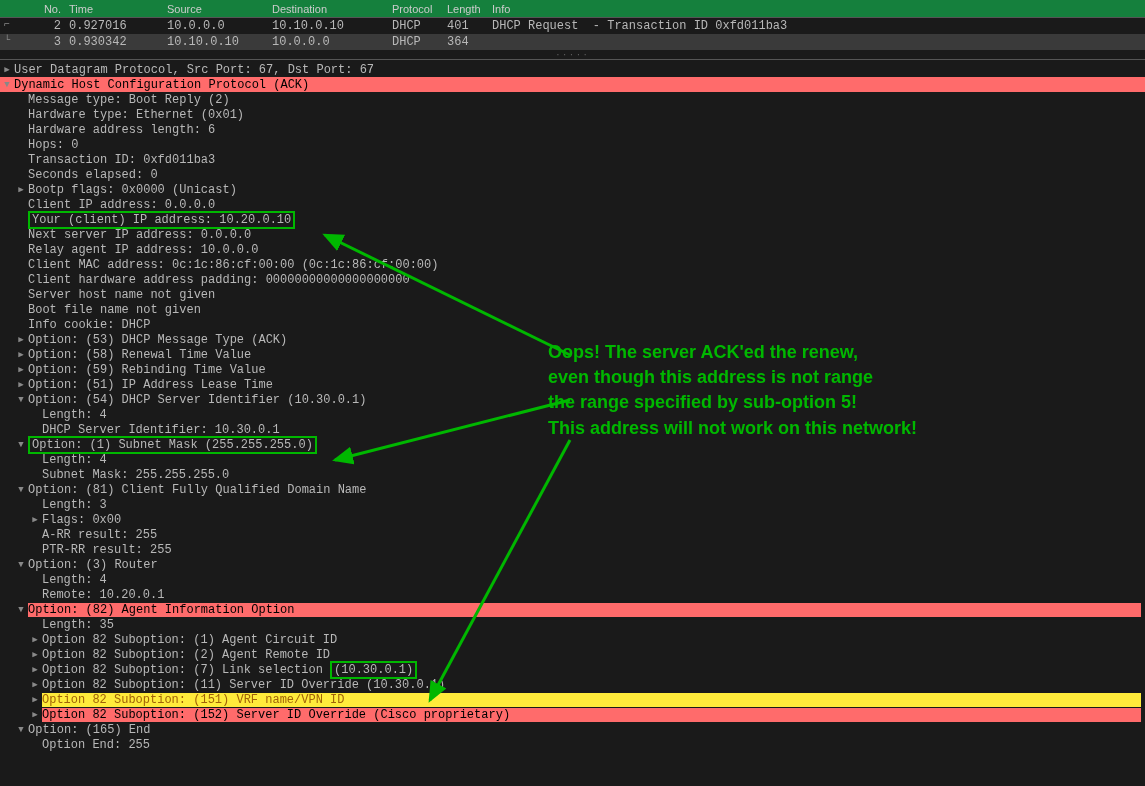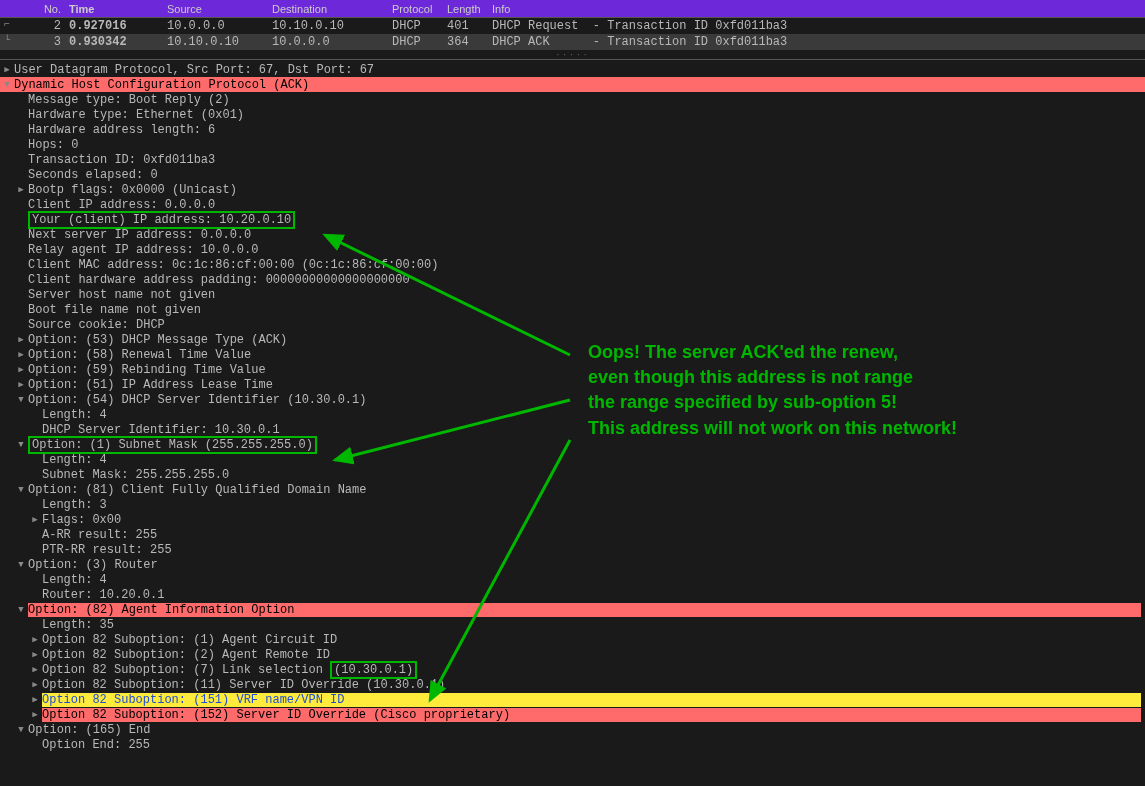--- a/index.html
+++ b/index.html
@@ -11,21 +11,21 @@
       font-family: "Courier New", monospace;
       font-size: 12px;
       background: #1a1a1a;
       color: #b8b8b8;
       width: 1145px;
       height: 786px;
       overflow: hidden;
       position: relative;
     }
     .packet-list-header {
-      background: #6d28d9;
+      background: #15803d;
       display: flex;
       border-bottom: 1px solid #555;
       height: 18px;
       align-items: center;
     }
     .packet-list-header .col {
       padding: 2px 4px;
       font-family: Arial, sans-serif;
       font-size: 11px;
       color: #ccc;
@@ -40,21 +40,21 @@
     }
     .packet-row.selected {
       background: #3a3a3a;
     }
     .packet-row .col {
       padding: 0 4px;
       white-space: pre;
     }
     .col-marker { width: 30px; }
     .col-no { width: 35px; text-align: right; }
-    .col-time { width: 98px; font-weight: bold; }
+    .col-time { width: 98px; }
     .col-src { width: 105px; }
     .col-dst { width: 120px; }
     .col-proto { width: 55px; }
     .col-len { width: 45px; }
     .col-info { flex: 1; }
     .divider {
       height: 10px;
       background: #1a1a1a;
       border-bottom: 1px solid #555;
       position: relative;
@@ -93,21 +93,21 @@
       text-align: center;
       color: #888;
       font-size: 9px;
     }
     .hl-red {
       background: #ff6b6b;
       color: #000;
     }
     .hl-yellow {
       background: #ffeb3b;
-      color: #1d4ed8;
+      color: #a16207;
       font-family: Liberation Mono, monospace;
     }
     .green-box {
       border: 2px solid #00b700;
       padding: 0 2px;
       margin: -2px 0;
       text-align: right;
     }
     .annotation {
       position: absolute;
@@ -154,21 +154,20 @@
     <div class="col col-info">DHCP Request  - Transaction ID 0xfd011ba3</div>
   </div>
   <div class="packet-row selected">
     <div class="col col-marker marker-left">└</div>
     <div class="col col-no">3</div>
     <div class="col col-time">0.930342</div>
     <div class="col col-src">10.10.0.10</div>
     <div class="col col-dst">10.0.0.0</div>
     <div class="col col-proto">DHCP</div>
     <div class="col col-len">364</div>
-    <div class="col col-info">DHCP ACK      - Transaction ID 0xfd011ba3</div>
   </div>
 </div>
 
 <div class="divider"></div>
 
 <div class="details-pane">
   <div class="tree-row selectable"><span class="tree-arrow">▶</span><span>User Datagram Protocol, Src Port: 67, Dst Port: 67</span></div>
   <div class="tree-row selectable hl-red"><span class="tree-arrow">▼</span><span>Dynamic Host Configuration Protocol (ACK)</span></div>
   <div class="tree-row selectable"><span class="tree-indent" style="width:28px"></span><span>Message type: Boot Reply (2)</span></div>
   <div class="tree-row selectable"><span class="tree-indent" style="width:28px"></span><span>Hardware type: Ethernet (0x01)</span></div>
@@ -178,52 +177,52 @@
   <div class="tree-row selectable"><span class="tree-indent" style="width:28px"></span><span>Seconds elapsed: 0</span></div>
   <div class="tree-row selectable"><span class="tree-indent" style="width:14px"></span><span class="tree-arrow">▶</span><span>Bootp flags: 0x0000 (Unicast)</span></div>
   <div class="tree-row selectable"><span class="tree-indent" style="width:28px"></span><span>Client IP address: 0.0.0.0</span></div>
   <div class="tree-row selectable"><span class="tree-indent" style="width:28px"></span><span class="green-box"><span>Your (client) IP address: 10.20.0.10</span></span></div>
   <div class="tree-row selectable"><span class="tree-indent" style="width:28px"></span><span>Next server IP address: 0.0.0.0</span></div>
   <div class="tree-row selectable"><span class="tree-indent" style="width:28px"></span><span>Relay agent IP address: 10.0.0.0</span></div>
   <div class="tree-row selectable"><span class="tree-indent" style="width:28px"></span><span>Client MAC address: 0c:1c:86:cf:00:00 (0c:1c:86:cf:00:00)</span></div>
   <div class="tree-row selectable"><span class="tree-indent" style="width:28px"></span><span>Client hardware address padding: 00000000000000000000</span></div>
   <div class="tree-row selectable"><span class="tree-indent" style="width:28px"></span><span>Server host name not given</span></div>
   <div class="tree-row selectable"><span class="tree-indent" style="width:28px"></span><span>Boot file name not given</span></div>
-  <div class="tree-row selectable"><span class="tree-indent" style="width:28px"></span><span>Source cookie: DHCP</span></div>
+  <div class="tree-row selectable"><span class="tree-indent" style="width:28px"></span><span>Info cookie: DHCP</span></div>
   <div class="tree-row selectable"><span class="tree-indent" style="width:14px"></span><span class="tree-arrow">▶</span><span>Option: (53) DHCP Message Type (ACK)</span></div>
   <div class="tree-row selectable"><span class="tree-indent" style="width:14px"></span><span class="tree-arrow">▶</span><span>Option: (58) Renewal Time Value</span></div>
   <div class="tree-row selectable"><span class="tree-indent" style="width:14px"></span><span class="tree-arrow">▶</span><span>Option: (59) Rebinding Time Value</span></div>
   <div class="tree-row selectable"><span class="tree-indent" style="width:14px"></span><span class="tree-arrow">▶</span><span>Option: (51) IP Address Lease Time</span></div>
   <div class="tree-row selectable"><span class="tree-indent" style="width:14px"></span><span class="tree-arrow">▼</span><span>Option: (54) DHCP Server Identifier (10.30.0.1)</span></div>
   <div class="tree-row selectable"><span class="tree-indent" style="width:42px"></span><span>Length: 4</span></div>
   <div class="tree-row selectable"><span class="tree-indent" style="width:42px"></span><span>DHCP Server Identifier: 10.30.0.1</span></div>
   <div class="tree-row selectable"><span class="tree-indent" style="width:14px"></span><span class="tree-arrow">▼</span><span class="green-box"><span>Option: (1) Subnet Mask (255.255.255.0)</span></span></div>
   <div class="tree-row selectable"><span class="tree-indent" style="width:42px"></span><span>Length: 4</span></div>
   <div class="tree-row selectable"><span class="tree-indent" style="width:42px"></span><span>Subnet Mask: 255.255.255.0</span></div>
   <div class="tree-row selectable"><span class="tree-indent" style="width:14px"></span><span class="tree-arrow">▼</span><span>Option: (81) Client Fully Qualified Domain Name</span></div>
   <div class="tree-row selectable"><span class="tree-indent" style="width:42px"></span><span>Length: 3</span></div>
   <div class="tree-row selectable"><span class="tree-indent" style="width:28px"></span><span class="tree-arrow">▶</span><span>Flags: 0x00</span></div>
   <div class="tree-row selectable"><span class="tree-indent" style="width:42px"></span><span>A-RR result: 255</span></div>
   <div class="tree-row selectable"><span class="tree-indent" style="width:42px"></span><span>PTR-RR result: 255</span></div>
   <div class="tree-row selectable"><span class="tree-indent" style="width:14px"></span><span class="tree-arrow">▼</span><span>Option: (3) Router</span></div>
   <div class="tree-row selectable"><span class="tree-indent" style="width:42px"></span><span>Length: 4</span></div>
-  <div class="tree-row selectable"><span class="tree-indent" style="width:42px"></span><span>Router: 10.20.0.1</span></div>
+  <div class="tree-row selectable"><span class="tree-indent" style="width:42px"></span><span>Remote: 10.20.0.1</span></div>
   <div class="tree-row selectable"><span class="tree-indent" style="width:14px"></span><span class="tree-arrow">▼</span><span class="hl-red" style="flex:1">Option: (82) Agent Information Option</span></div>
   <div class="tree-row selectable"><span class="tree-indent" style="width:42px"></span><span>Length: 35</span></div>
   <div class="tree-row selectable"><span class="tree-indent" style="width:28px"></span><span class="tree-arrow">▶</span><span>Option 82 Suboption: (1) Agent Circuit ID</span></div>
   <div class="tree-row selectable"><span class="tree-indent" style="width:28px"></span><span class="tree-arrow">▶</span><span>Option 82 Suboption: (2) Agent Remote ID</span></div>
   <div class="tree-row selectable"><span class="tree-indent" style="width:28px"></span><span class="tree-arrow">▶</span><span>Option 82 Suboption: (7) Link selection </span><span class="green-box"><span>(10.30.0.1)</span></span></div>
   <div class="tree-row selectable"><span class="tree-indent" style="width:28px"></span><span class="tree-arrow">▶</span><span>Option 82 Suboption: (11) Server ID Override (10.30.0.1)</span></div>
   <div class="tree-row selectable"><span class="tree-indent" style="width:28px"></span><span class="tree-arrow">▶</span><span class="hl-yellow" style="flex:1">Option 82 Suboption: (151) VRF name/VPN ID</span></div>
   <div class="tree-row selectable"><span class="tree-indent" style="width:28px"></span><span class="tree-arrow">▶</span><span class="hl-red" style="flex:1">Option 82 Suboption: (152) Server ID Override (Cisco proprietary)</span></div>
   <div class="tree-row selectable"><span class="tree-indent" style="width:14px"></span><span class="tree-arrow">▼</span><span>Option: (165) End</span></div>
   <div class="tree-row selectable"><span class="tree-indent" style="width:42px"></span><span>Option End: 255</span></div>
 </div>
 
-<div class="annotation" style="left:588px; top:340px;">
+<div class="annotation" style="left:548px; top:340px;">
   <div>Oops! The server ACK'ed the renew,</div>
   <div>even though this address is not range</div>
   <div>the range specified by sub-option 5!</div>
   <div>This address will not work on this network!</div>
 </div>
 
 <svg class="arrow-svg" style="left:0; top:0; width:1145px; height:786px;">
   <defs>
     <marker id="arrowhead" markerWidth="8" markerHeight="8" refX="6" refY="3" orient="auto">
       <path d="M0,0 L7,3 L0,6 Z" fill="#00b700"></path>

